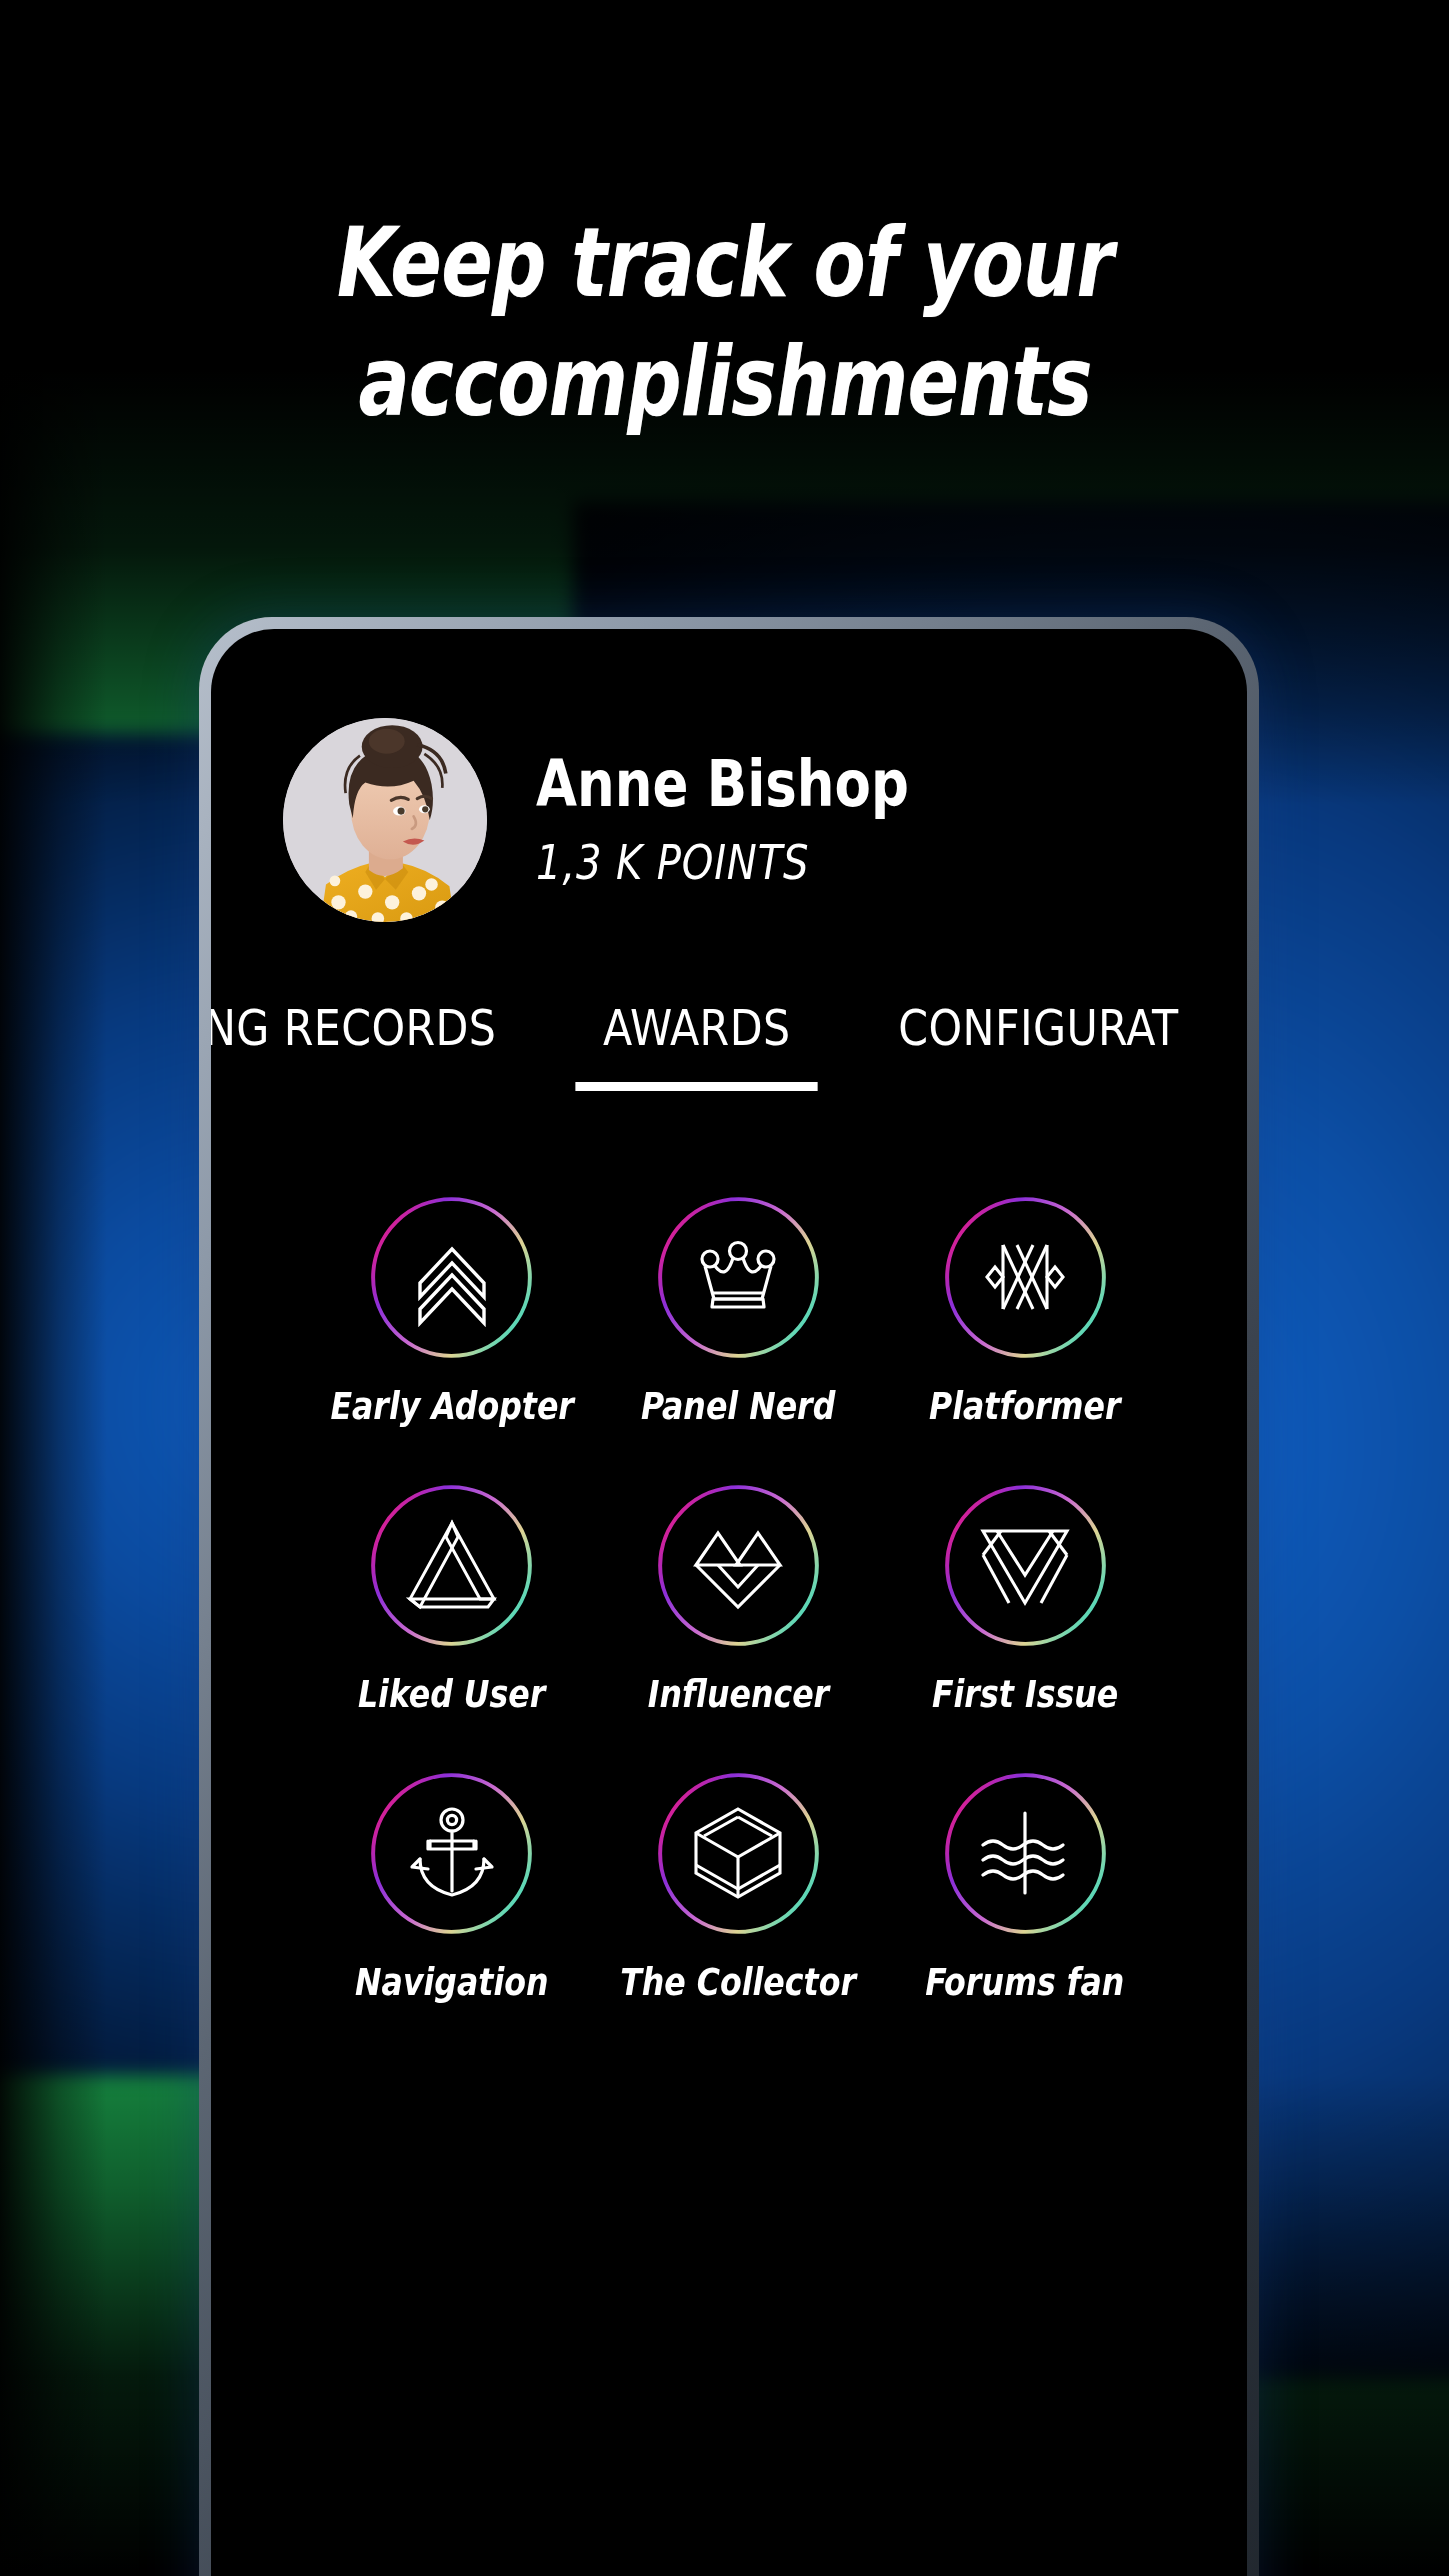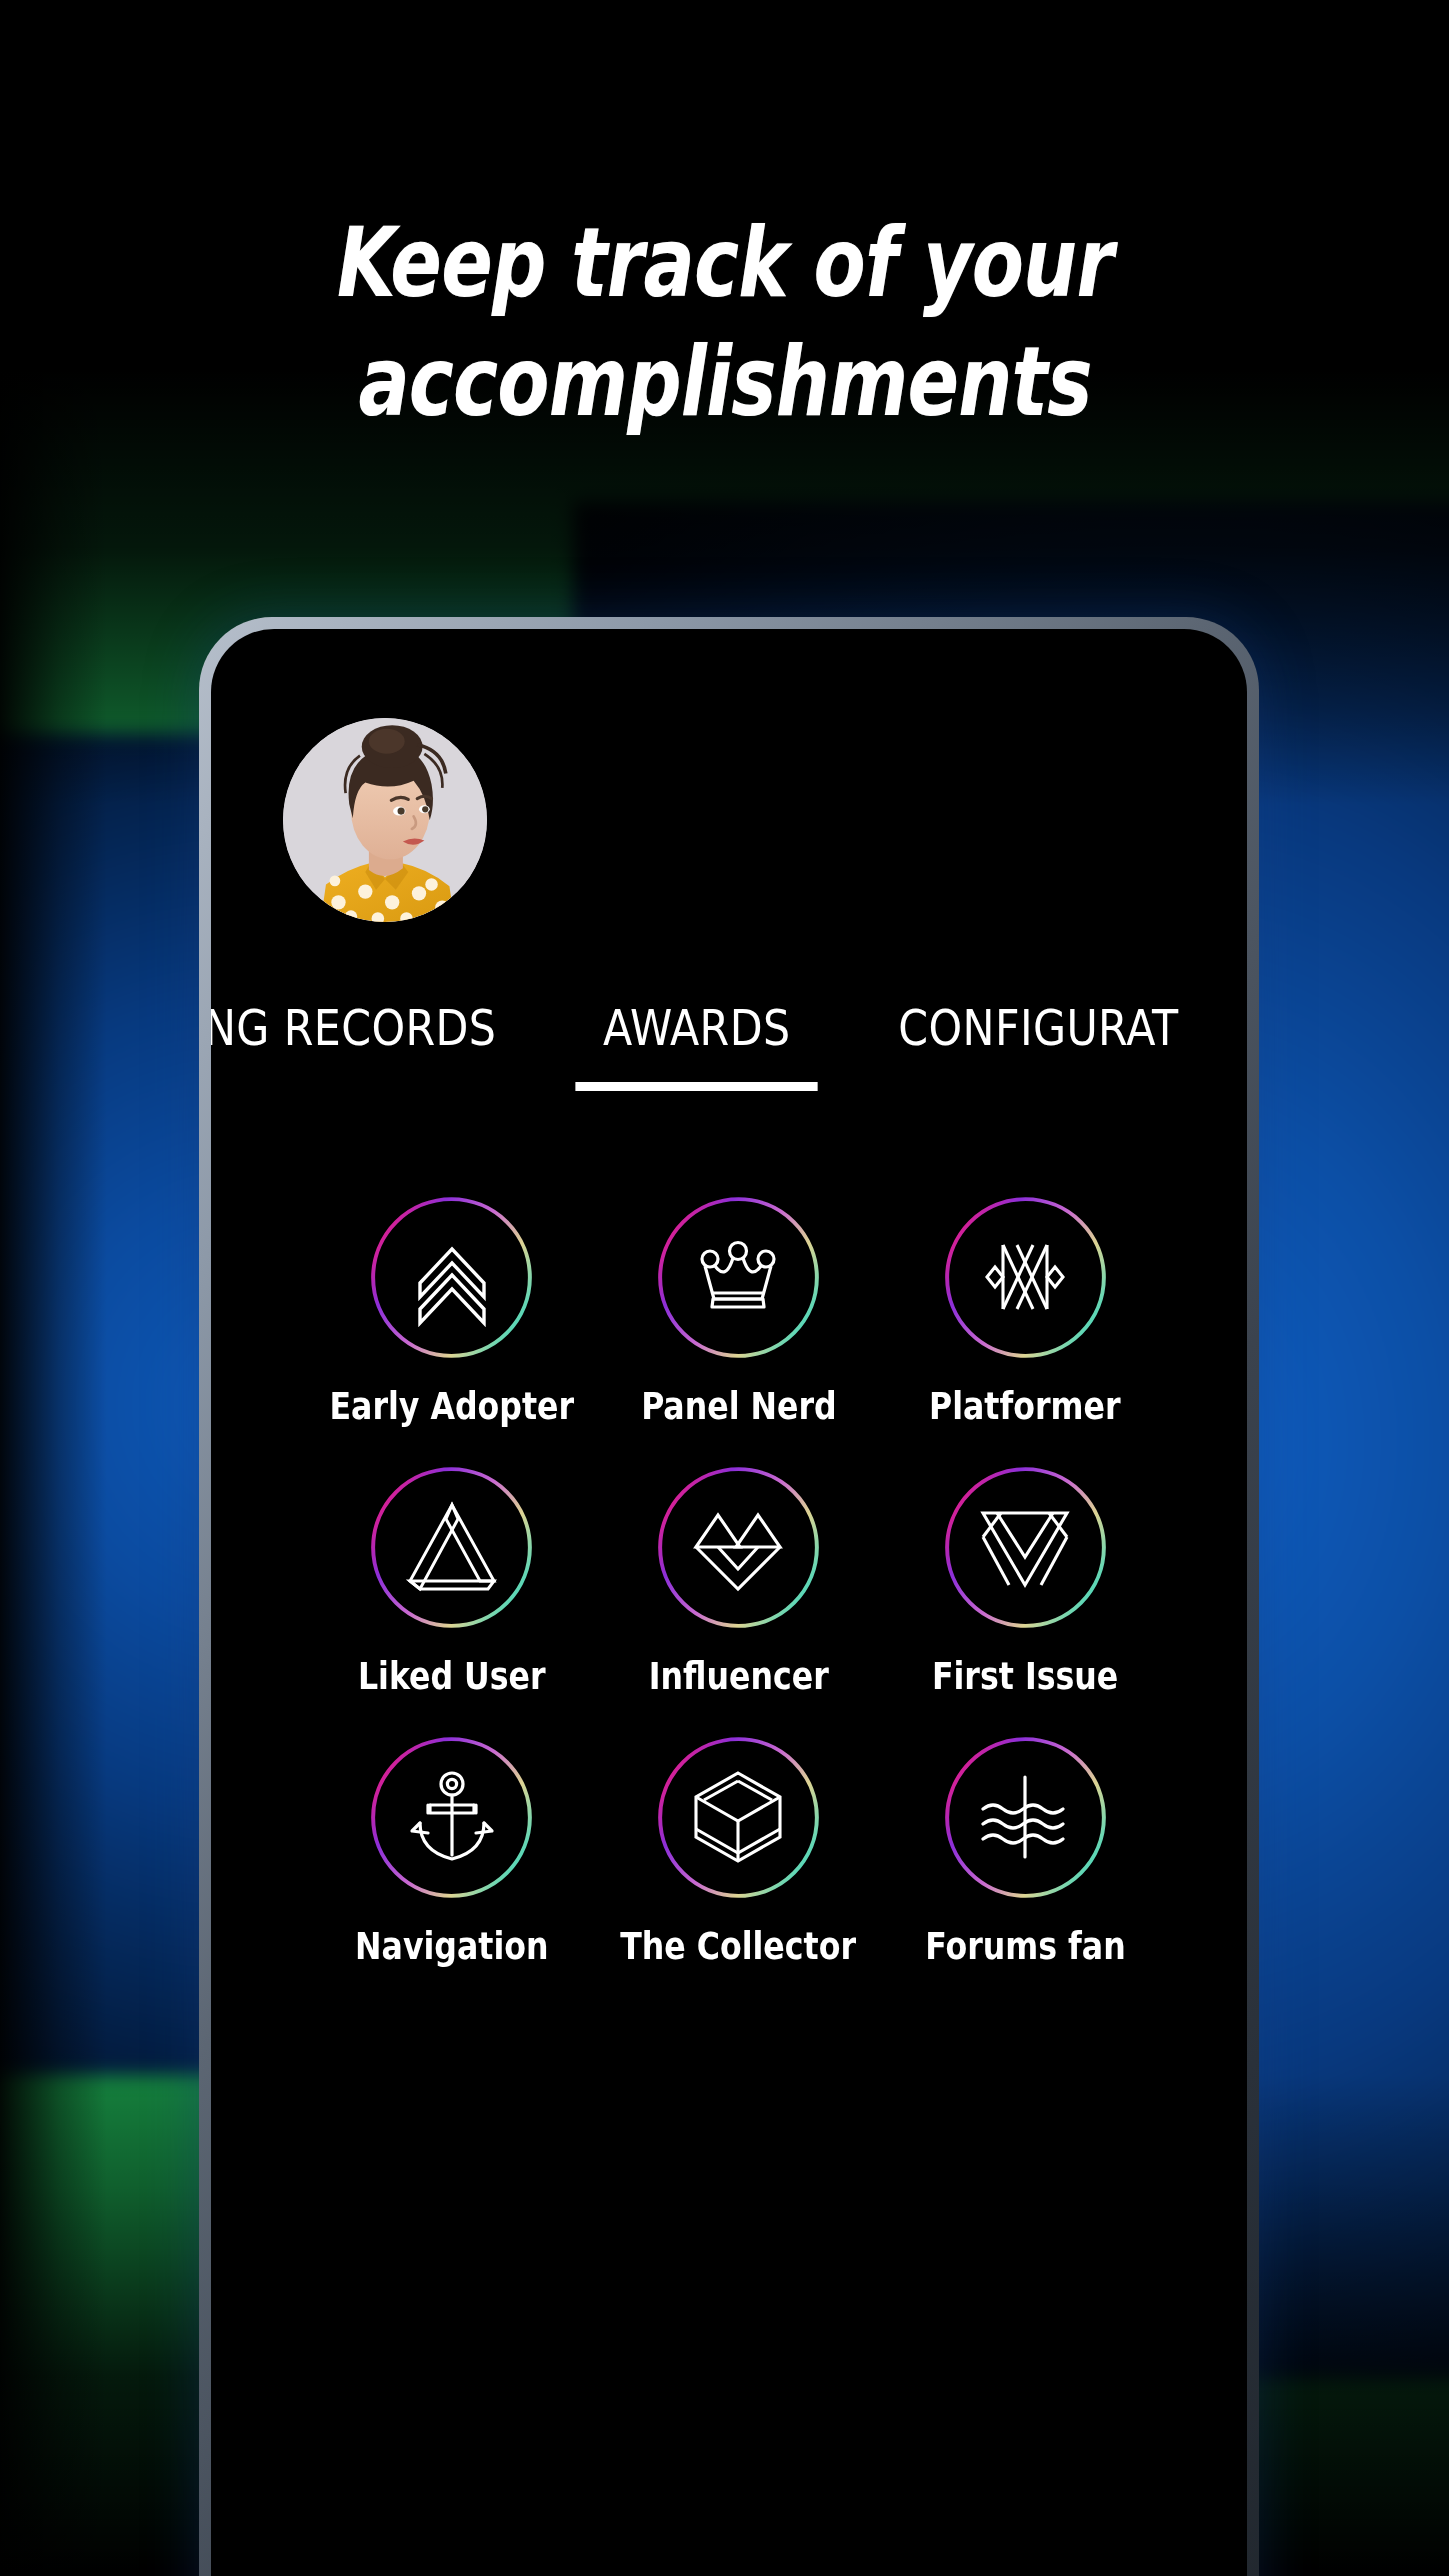--- a/index.html
+++ b/index.html
@@ -152,22 +152,23 @@
     left:0; right:0; bottom:-34px;
     height:9px;
     background:#ffffff;
   }
 
   
   .badge-grid {
     margin-top:84px;
     display:grid;
     grid-template-columns:repeat(3, 1fr);
-    row-gap:37px;
+    row-gap:55px;
     padding:0 79px 0 98px;
+    font-style:italic;
   }
   .badge {
     display:flex; flex-direction:column; align-items:center;
   }
   .badge-ring {
     width:165px; height:165px;
     border-radius:50%;
     padding:3.6px;
     position:relative;
     display:flex; align-items:center; justify-content:center;
@@ -267,20 +268,24 @@
 
               <path d="M121 92 Q131 86 140 91" stroke="#4a362a" stroke-width="3.5" fill="none" stroke-linecap="round"></path>
               <path d="M150 90 Q159 85 166 90" stroke="#4a362a" stroke-width="3.5" fill="none" stroke-linecap="round"></path>
 
               <path d="M146 110 Q152 120 144 124" stroke="#c99a80" stroke-width="3" fill="none" stroke-linecap="round"></path>
               <path d="M134 138 Q146 132 158 137 Q146 146 134 138 Z" fill="#c4584f"></path>
             </g>
           </svg>
         </div>
 
+        <div class="profile-text">
+          <div class="profile-name">Anne Bishop</div>
+          <div class="profile-points">1,3 K POINTS</div>
+        </div>
       </div>
 
       <div class="tabs">
         <div class="tab">ING RECORDS</div>
         <div class="tab active">AWARDS</div>
         <div class="tab">CONFIGURAT</div>
       </div>
 
       <div class="badge-grid">
 

